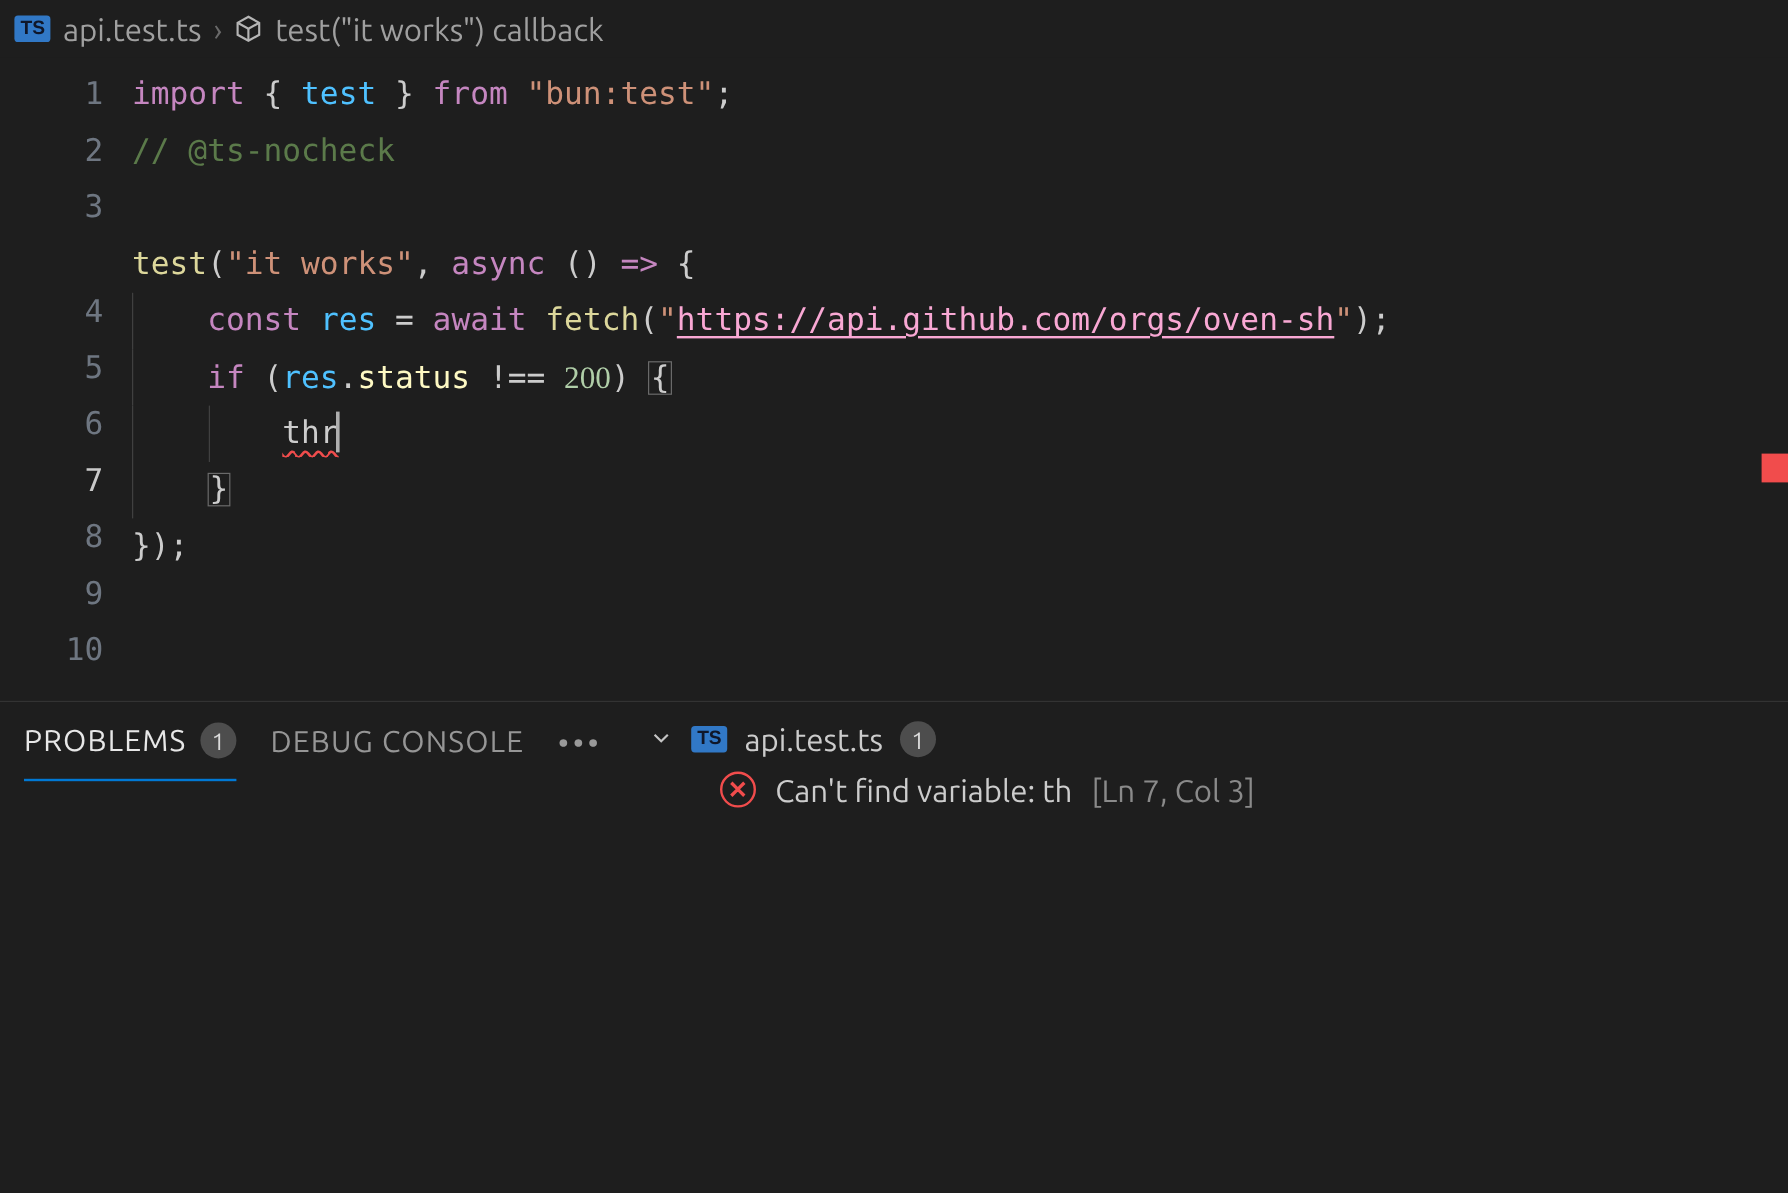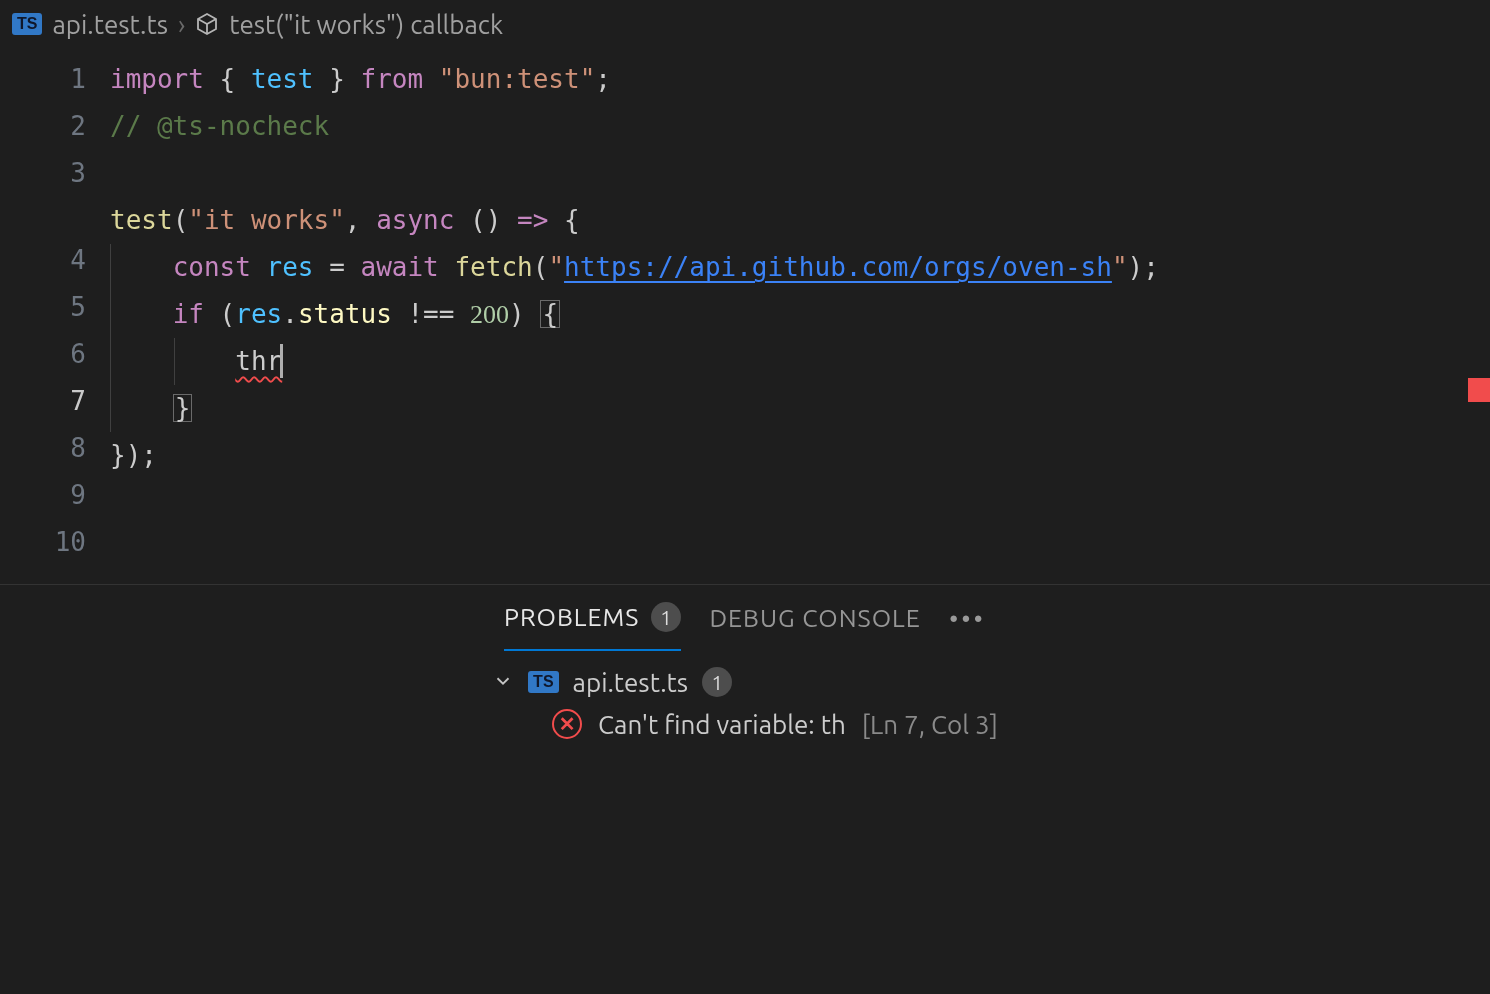--- a/index.html
+++ b/index.html
@@ -98,21 +98,21 @@
 
   
   .c-comment { color:#5b7a4a; }
   .c-key     { color:#c586c0; }
   .c-name    { color:#4fc1ff; }
   .c-func    { color:#dcd79b; }
   .c-string  { color:#ce9178; }
   .c-punct   { color:#cccccc; }
   .c-prop    { color:#fef9c3; }
   .c-num     { color:#b0cea8;font-family:Liberation Serif, serif; }
-  .c-url     { color:#3b82f6; text-decoration: underline; text-underline-offset:5px; }
+  .c-url     { color:#f9a8d4; text-decoration: underline; text-underline-offset:5px; }
   .squiggle {
     text-decoration-line: underline;
     text-decoration-style: wavy;
     text-decoration-color:#f14c4c;
     text-decoration-thickness:2px;
     text-underline-offset:6px;
   }
 
   .minimap {
     position:absolute;
@@ -121,24 +121,23 @@
     width:22px;
     height:24px;
     background:#f14c4c;
   }
 
   
   .panel {
     height: 410px;
     border-top: 1px solid #333333;
     display:flex;
-    flex-direction:column;
+    flex-direction:row;
     background:#1e1e1e;
     font-family:-apple-system, "Segoe UI", Ubuntu, sans-serif;
-    align-items:center;
   }
   .panel-tabs {
     display:flex;
     align-items:center;
     height:66px;
     padding:0 20px;
     gap:28px;
   }
   .tab {
     font-size:25px;

